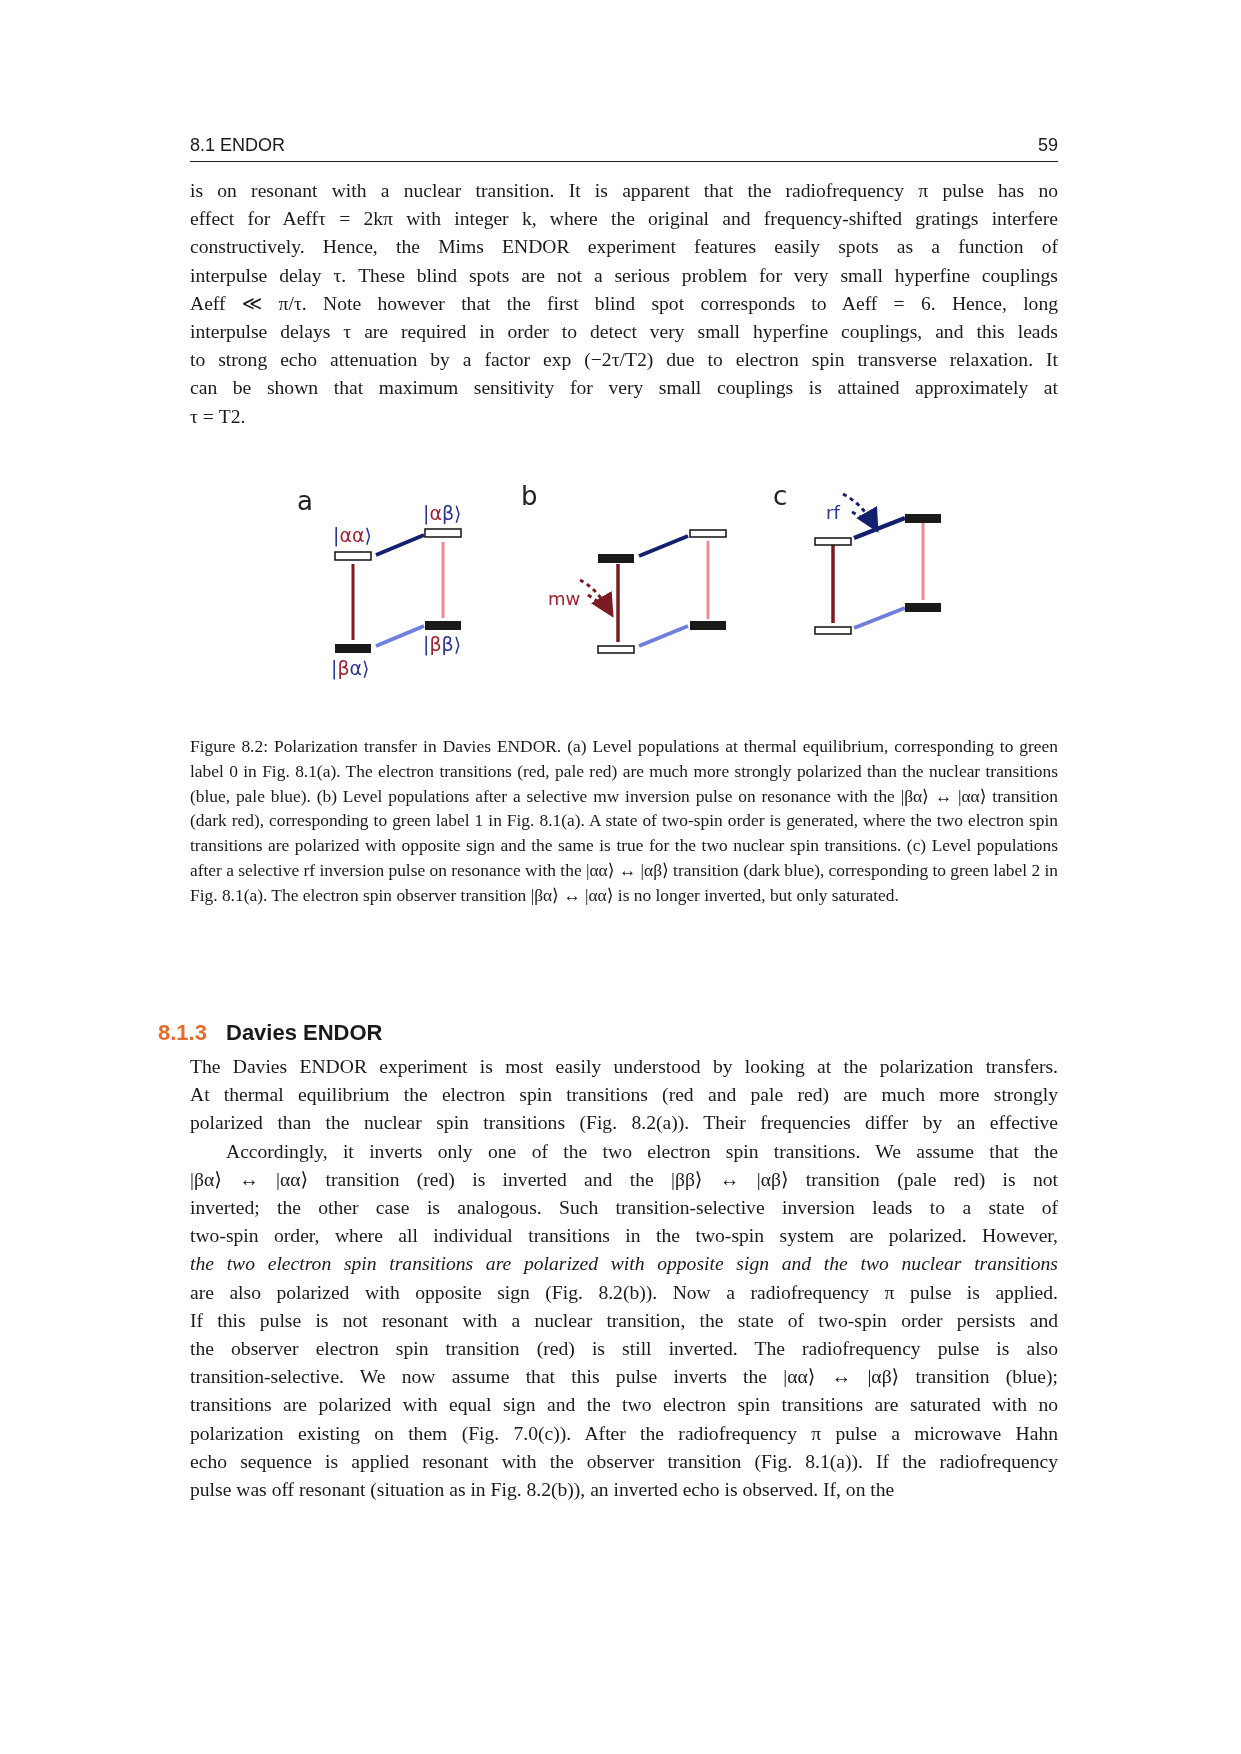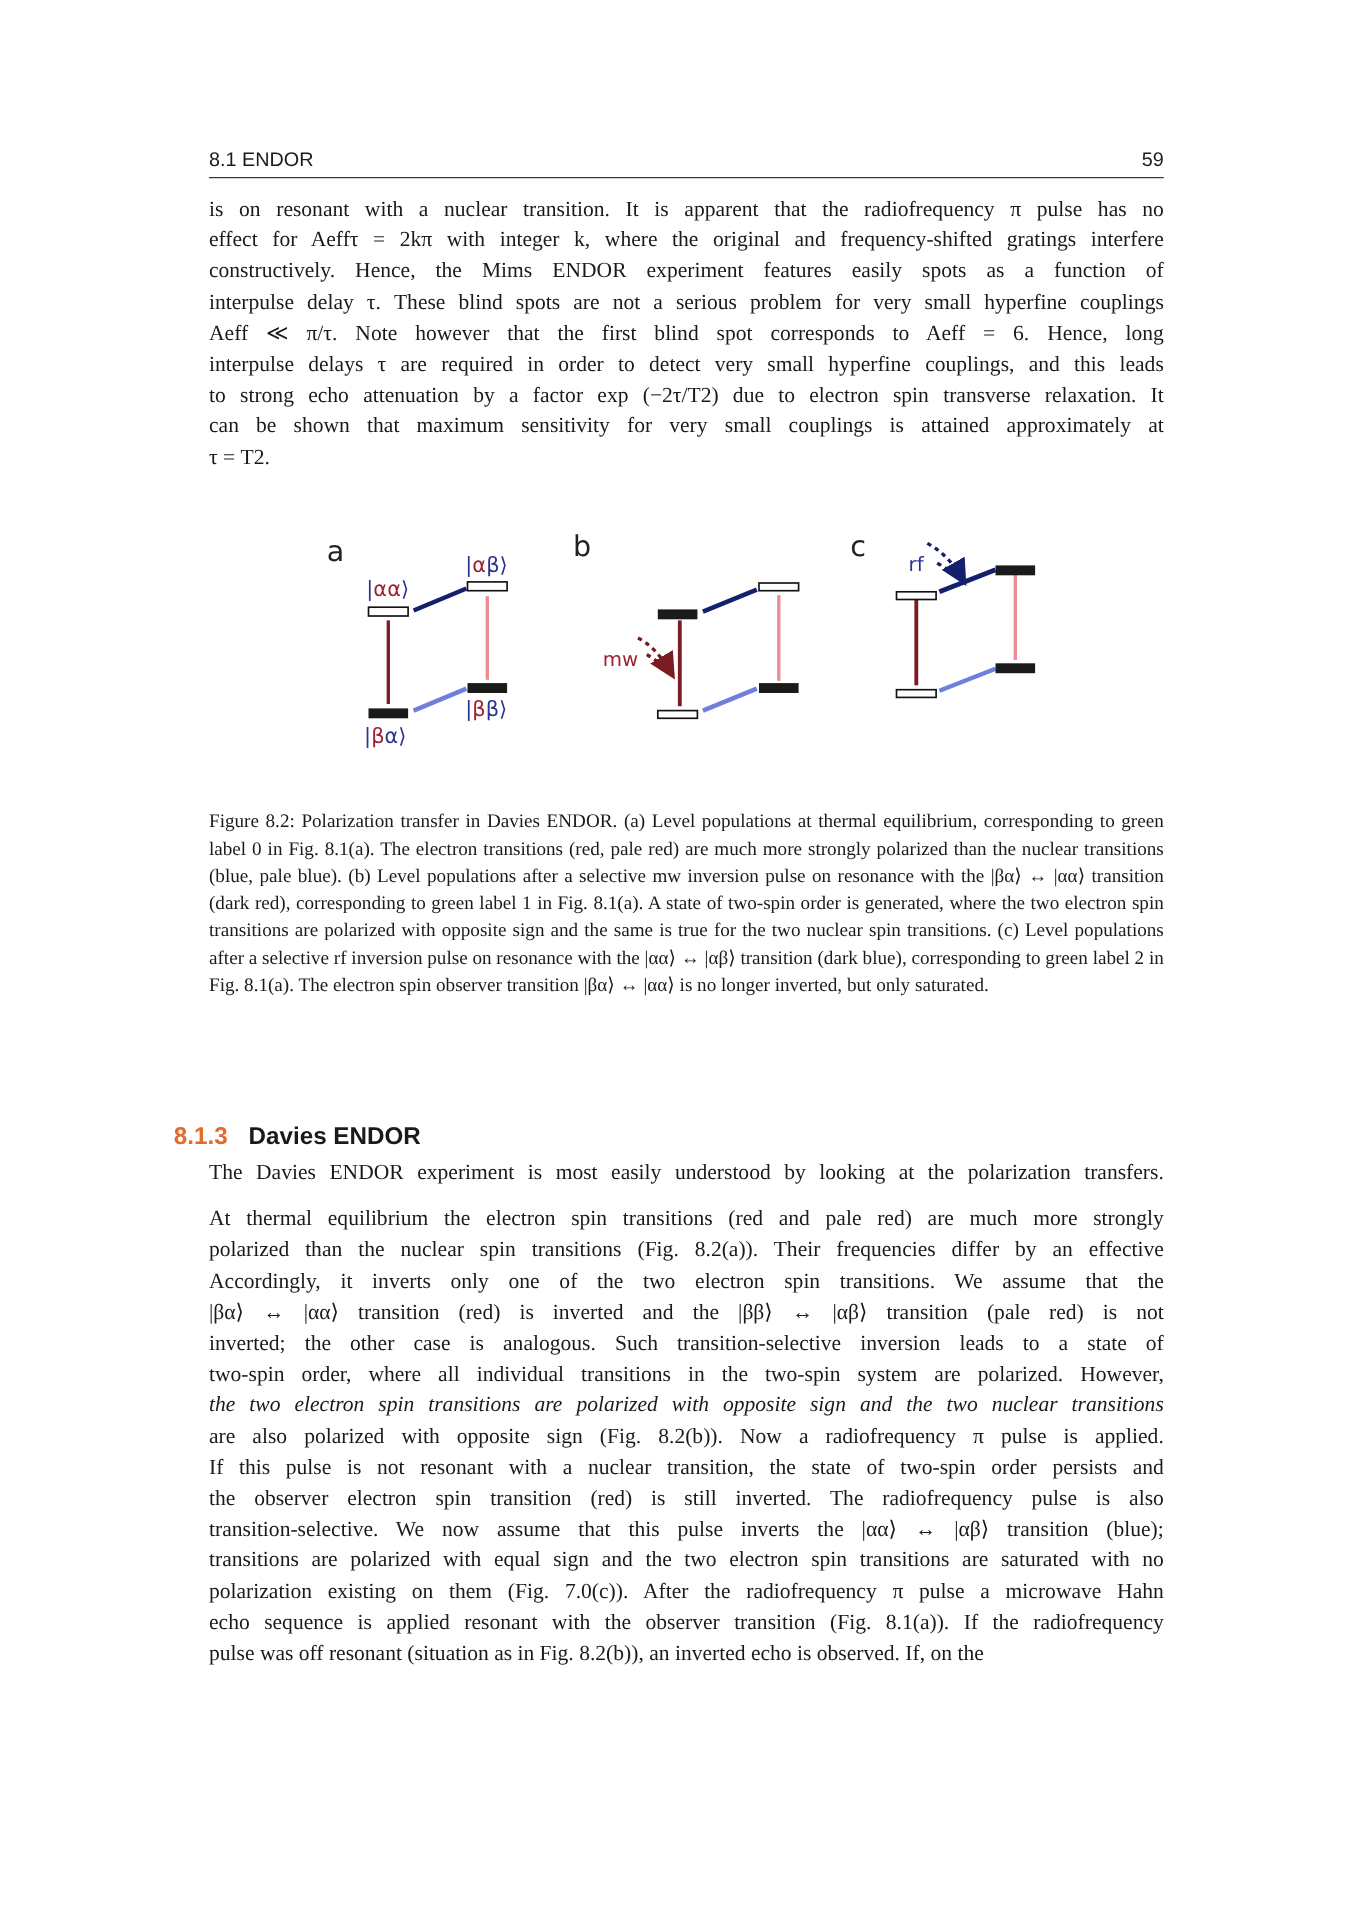--- a/index.html
+++ b/index.html
@@ -98,23 +98,23 @@
   <span>Figure 8.2:</span>
   <span>Polarization transfer in Davies ENDOR. (a) Level populations at thermal equilibrium, corresponding to green label 0 in Fig. 8.1(a). The electron transitions (red, pale red) are much more strongly polarized than the nuclear transitions (blue, pale blue). (b) Level populations after a selective mw inversion pulse on resonance with the |βα⟩ ↔ |αα⟩ transition (dark red), corresponding to green label 1 in Fig. 8.1(a). A state of two-spin order is generated, where the two electron spin transitions are polarized with opposite sign and the same is true for the two nuclear spin transitions. (c) Level populations after a selective rf inversion pulse on resonance with the |αα⟩ ↔ |αβ⟩ transition (dark blue), corresponding to green label 2 in Fig. 8.1(a). The electron spin observer transition |βα⟩ ↔ |αα⟩ is no longer inverted, but only saturated.</span>
 </div>
 
 <div class="section">
   <span class="num">8.1.3</span><span>Davies ENDOR</span>
 </div>
 
 <div class="para" style="top:1053px;">
   <p style="text-align-last: justify;">The Davies ENDOR experiment is most easily understood by looking at the polarization transfers.</p>
-  <p style="text-align-last: justify; margin-top: 14px;">At thermal equilibrium the electron spin transitions (red and pale red) are much more strongly</p>
+  <p style="text-align-last: justify;">At thermal equilibrium the electron spin transitions (red and pale red) are much more strongly</p>
   <p style="text-align-last: justify;">polarized than the nuclear spin transitions (Fig. 8.2(a)). Their frequencies differ by an effective</p>
-  <p style="text-align-last: justify;">Accordingly, it inverts only one of the two electron spin transitions. We assume that the</p>
+  <p style="text-align-last: justify; margin-left: 36px;">Accordingly, it inverts only one of the two electron spin transitions. We assume that the</p>
   <p style="text-align-last: justify;">|βα⟩ ↔ |αα⟩ transition (red) is inverted and the |ββ⟩ ↔ |αβ⟩ transition (pale red) is not</p>
   <p style="text-align-last: justify;">inverted; the other case is analogous. Such transition-selective inversion leads to a state of</p>
   <p style="text-align-last: justify;">two-spin order, where all individual transitions in the two-spin system are polarized. However,</p>
   <p style="text-align-last: justify; font-style: italic;">the two electron spin transitions are polarized with opposite sign and the two nuclear transitions</p>
   <p style="text-align-last: justify;">are also polarized with opposite sign (Fig. 8.2(b)). Now a radiofrequency π pulse is applied.</p>
   <p style="text-align-last: justify;">If this pulse is not resonant with a nuclear transition, the state of two-spin order persists and</p>
   <p style="text-align-last: justify;">the observer electron spin transition (red) is still inverted. The radiofrequency pulse is also</p>
   <p style="text-align-last: justify;">transition-selective. We now assume that this pulse inverts the |αα⟩ ↔ |αβ⟩ transition (blue);</p>
   <p style="text-align-last: justify;">transitions are polarized with equal sign and the two electron spin transitions are saturated with no</p>
   <p style="text-align-last: justify;">polarization existing on them (Fig. 7.0(c)). After the radiofrequency π pulse a microwave Hahn</p>

